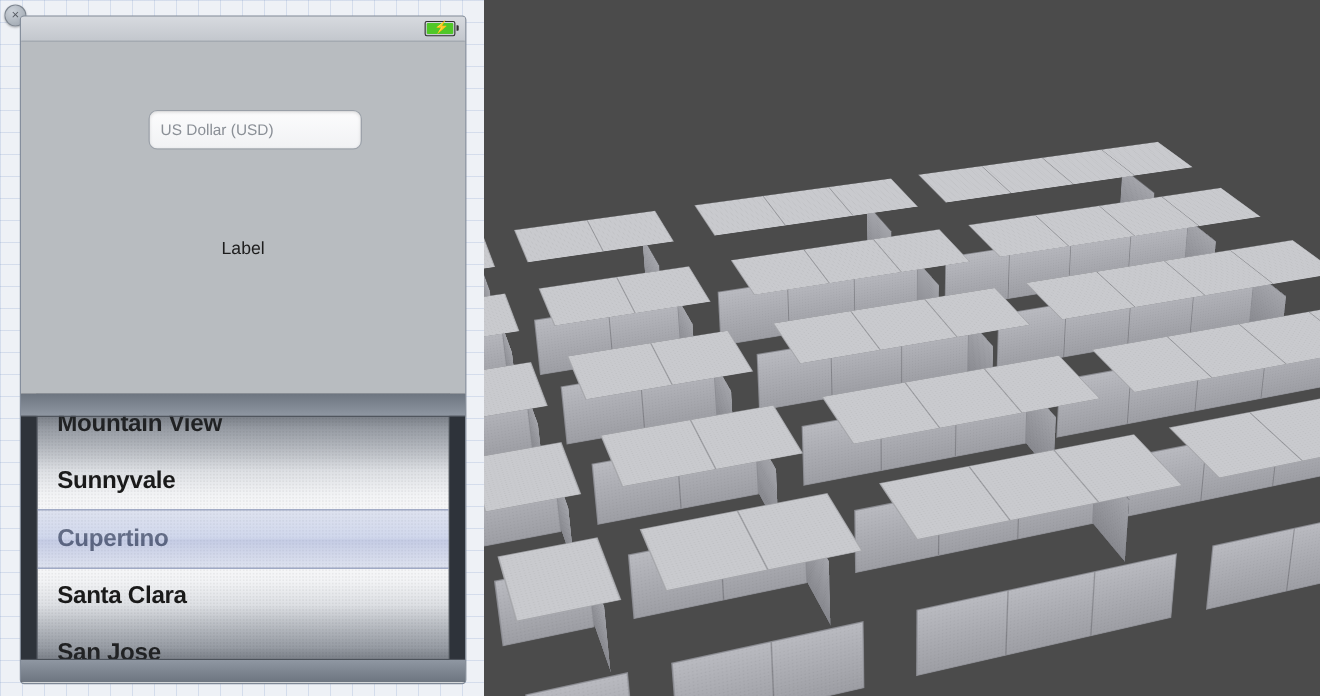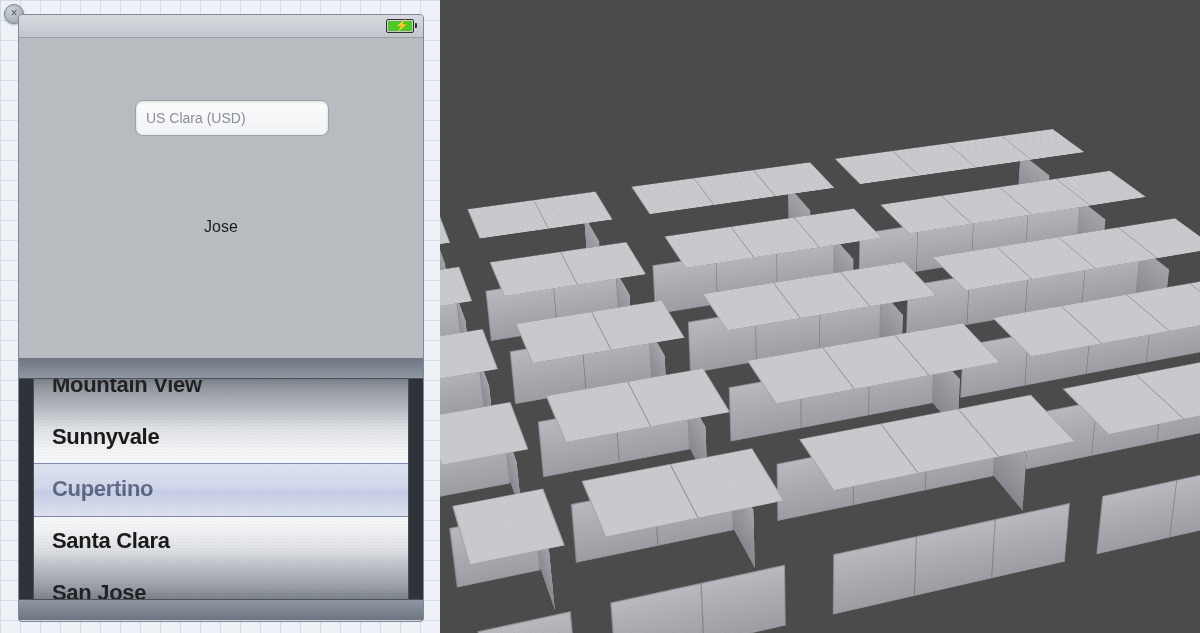--- a/index.html
+++ b/index.html
@@ -284,23 +284,23 @@
 
       <div class="status-bar">
         <span class="battery-icon">
           <span class="battery-fill"></span>
           <span class="battery-bolt">⚡</span>
         </span>
       </div>
 
       <div class="view-upper">
         <div class="text-field">
-          <span>US Clara (USD)</span>
-        </div>
-        <div class="static-label">Jose</div>
+          <span>US Dollar (USD)</span>
+        </div>
+        <div class="static-label">Label</div>
       </div>
 
       <div class="picker">
         <div class="picker-bezel-top"></div>
         <div class="picker-wheel noise">
           <div class="picker-rows" id="picker-rows">
               <div class="picker-row" style="top: 1px;">Mountain View</div>
               <div class="picker-row" style="top: 53px;">Sunnyvale</div>
               <div class="picker-row dim" style="top: 105px;">Cupertino</div>
               <div class="picker-row" style="top: 157px;">Santa Clara</div>

